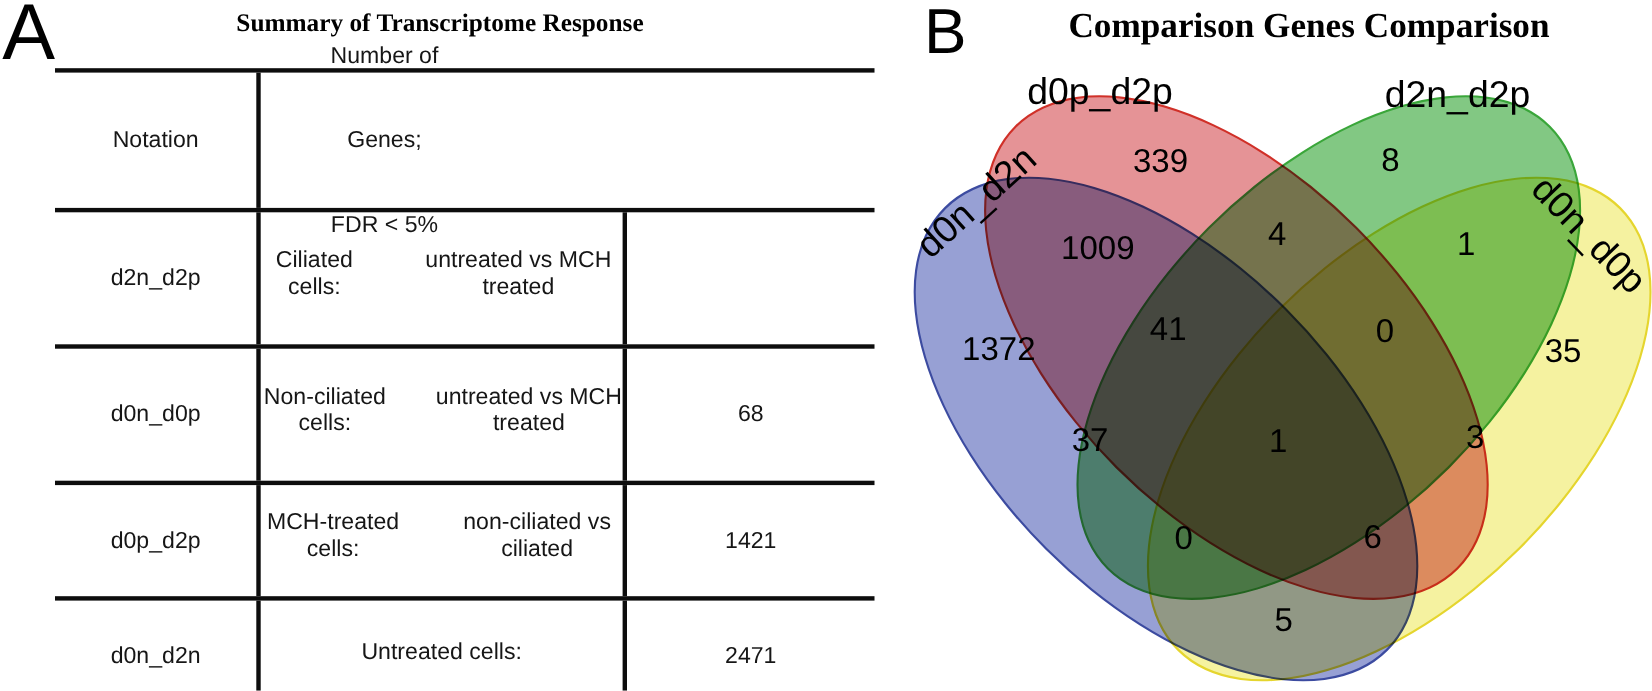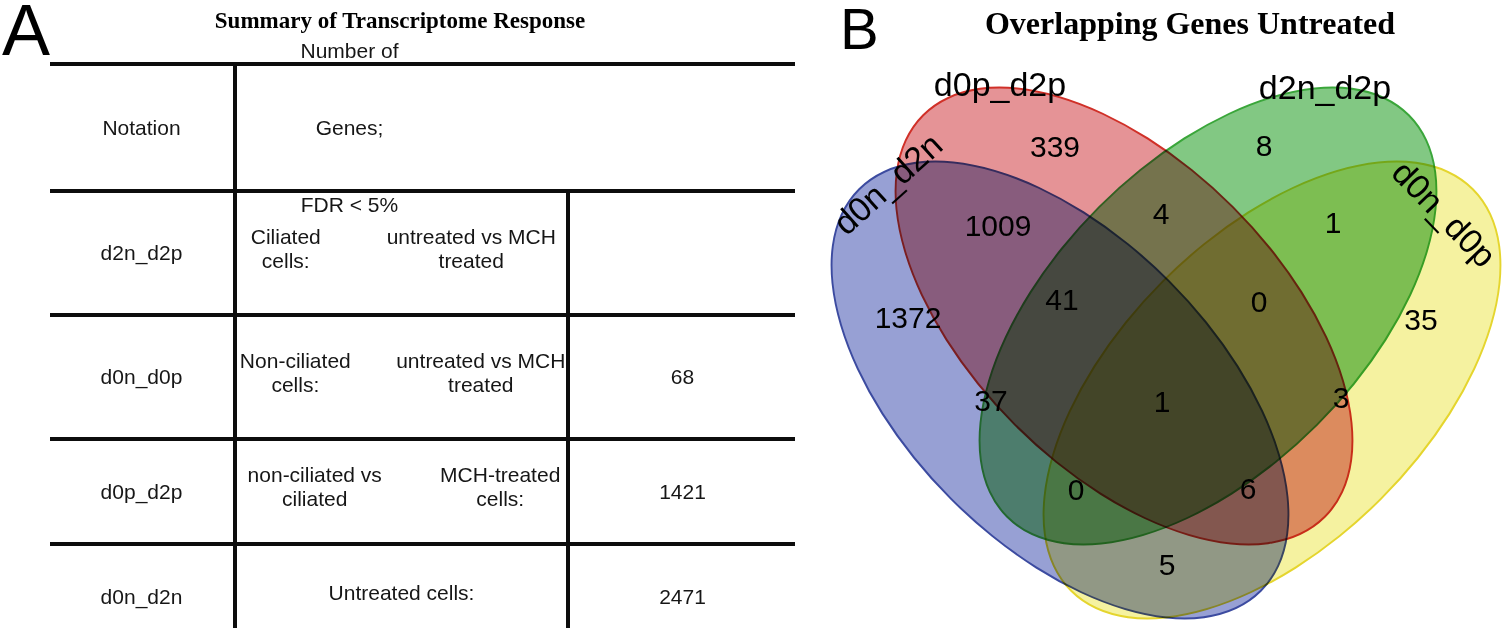--- a/index.html
+++ b/index.html
@@ -78,37 +78,37 @@
       <div class="c2 comp">
         <span>Non-ciliated cells:</span>
         <span>untreated vs MCH treated</span>
       </div>
       <div class="c3">68</div>
     </div>
 
     <div class="trow r3">
       <div class="c1">d0p_d2p</div>
       <div class="c2 comp">
+        <span>MCH-treated cells:</span>
         <span>non-ciliated vs ciliated</span>
-        <span>MCH-treated cells:</span>
       </div>
       <div class="c3">1421</div>
     </div>
 
     <div class="trow r4 last">
       <div class="c1">d0n_d2n</div>
       <div class="c2 comp">
         <span>Untreated cells:</span>
       </div>
       <div class="c3">2471</div>
     </div>
   </div>
 
   <div class="panel-letter" id="letterB">B</div>
-  <div class="panel-title" id="titleB">Overlapping Genes Untreated</div>
+  <div class="panel-title" id="titleB">Comparison Genes Comparison</div>
 
   <div class="venn">
     <div class="blend">
       <div class="ellipse" id="ellBlue" style="background: rgb(151, 160, 212); border-color: rgb(60, 75, 160);"></div>
       <div class="ellipse" id="ellRed" style="background: rgb(229, 147, 150); border-color: rgb(208, 48, 40);"></div>
       <div class="ellipse" id="ellGreen" style="background: rgb(130, 200, 131); border-color: rgb(58, 166, 58);"></div>
       <div class="ellipse" id="ellYellow" style="background: rgb(245, 242, 160); border-color: rgb(229, 213, 46);"></div>
     </div>
 
     <span class="vlabel" style="left:1000px;top:84px;">d0p_d2p</span>

